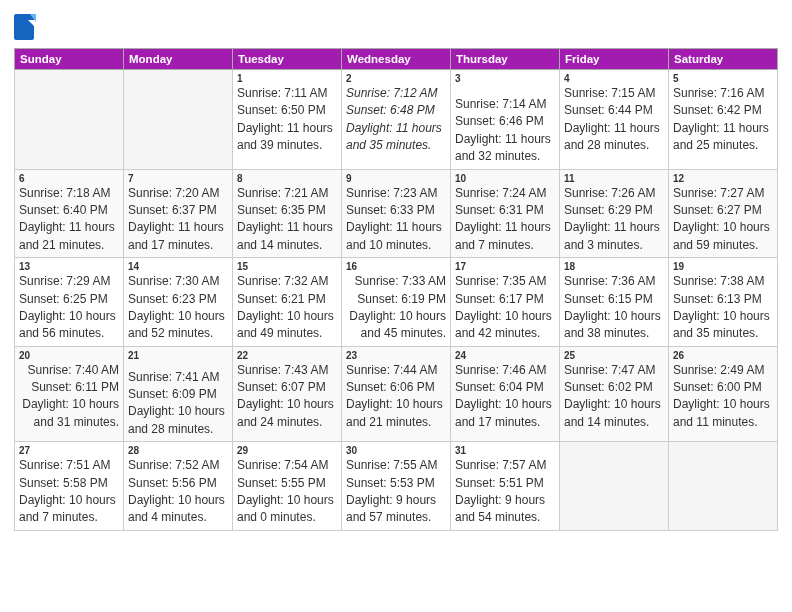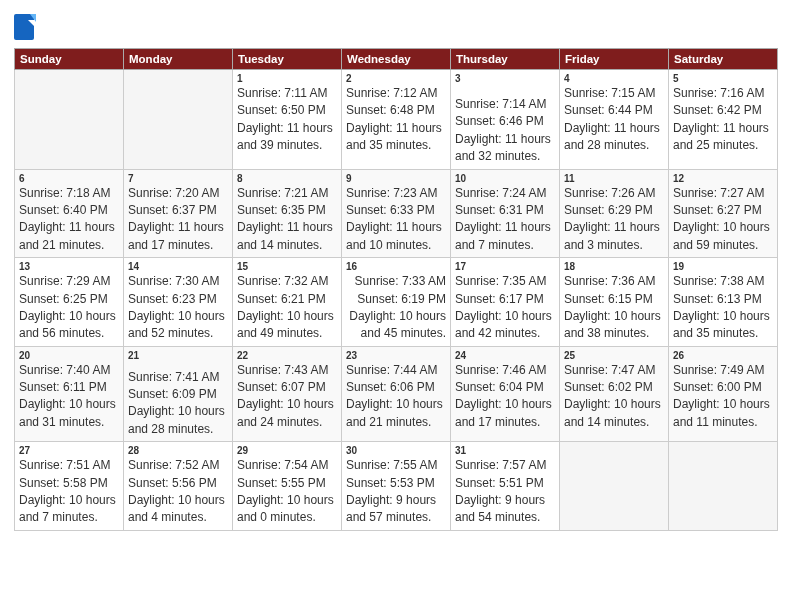--- a/index.html
+++ b/index.html
@@ -52,21 +52,21 @@
       font-size: 14px;
       color: #333;
       margin-top: 2px;
     }
     table {
       width: 100%;
       border-collapse: collapse;
       table-layout: fixed;
     }
     th {
-      background-color: #7f1d1d;
+      background-color: #a21caf;
       color: #fff;
       font-size: 11.5px;
       font-weight: bold;
       text-align: left;
       padding: 4px 5px;
       border: 1px solid #aaa;
     }
     td {
       border: 1px solid #ccc;
       vertical-align: top;
@@ -137,21 +137,21 @@
           <td class="empty"></td>
           <td>
             <span class="day-num">1</span>
             <div class="day-info" style="white-space: pre-line;">Sunrise: 7:11 AM
 Sunset: 6:50 PM
 Daylight: 11 hours
 and 39 minutes.</div>
           </td>
           <td>
             <span class="day-num">2</span>
-            <div class="day-info" style="white-space: pre-line;">Sunrise: 7:12 AM
+            <div class="day-info" style="white-space: pre-line; font-style: italic;">Sunrise: 7:12 AM
 Sunset: 6:48 PM
 Daylight: 11 hours
 and 35 minutes.</div>
           </td>
           <td>
             <span class="day-num">3</span>
             <div class="day-info" style="white-space: pre-line; margin-top: 12px;">Sunrise: 7:14 AM
 Sunset: 6:46 PM
 Daylight: 11 hours
 and 32 minutes.</div>
@@ -269,21 +269,21 @@
             <span class="day-num">19</span>
             <div class="day-info" style="white-space: pre-line;">Sunrise: 7:38 AM
 Sunset: 6:13 PM
 Daylight: 10 hours
 and 35 minutes.</div>
           </td>
         </tr>
         <tr>
           <td>
             <span class="day-num">20</span>
-            <div class="day-info" style="white-space: pre-line;">Sunrise: 7:40 AM
+            <div class="day-info" style="white-space: pre-line; text-align: right;">Sunrise: 7:40 AM
 Sunset: 6:11 PM
 Daylight: 10 hours
 and 31 minutes.</div>
           </td>
           <td>
             <span class="day-num">21</span>
             <div class="day-info" style="white-space: pre-line; margin-top: 8px;">Sunrise: 7:41 AM
 Sunset: 6:09 PM
 Daylight: 10 hours
 and 28 minutes.</div>
@@ -311,21 +311,21 @@
           </td>
           <td>
             <span class="day-num">25</span>
             <div class="day-info" style="white-space: pre-line;">Sunrise: 7:47 AM
 Sunset: 6:02 PM
 Daylight: 10 hours
 and 14 minutes.</div>
           </td>
           <td>
             <span class="day-num">26</span>
-            <div class="day-info" style="white-space: pre-line;">Sunrise: 7:49 AM
+            <div class="day-info" style="white-space: pre-line;">Sunrise: 2:49 AM
 Sunset: 6:00 PM
 Daylight: 10 hours
 and 11 minutes.</div>
           </td>
         </tr>
         <tr>
           <td>
             <span class="day-num">27</span>
             <div class="day-info" style="white-space: pre-line;">Sunrise: 7:51 AM
 Sunset: 5:58 PM

